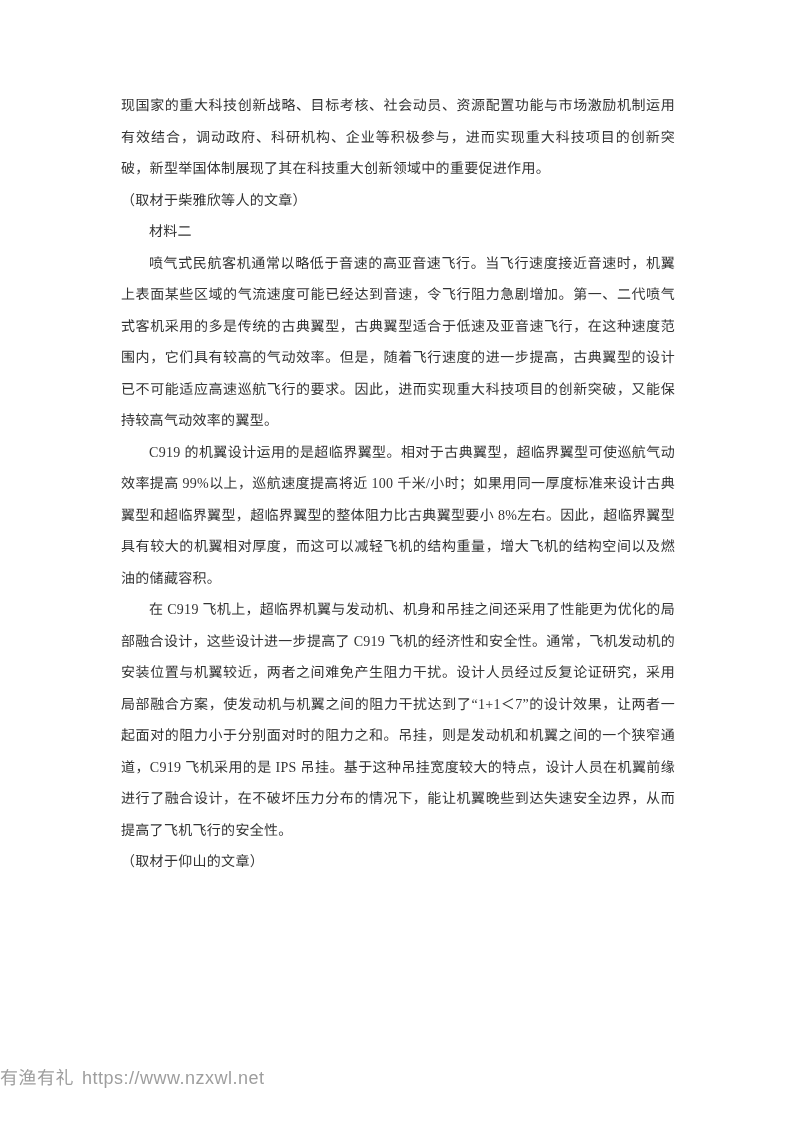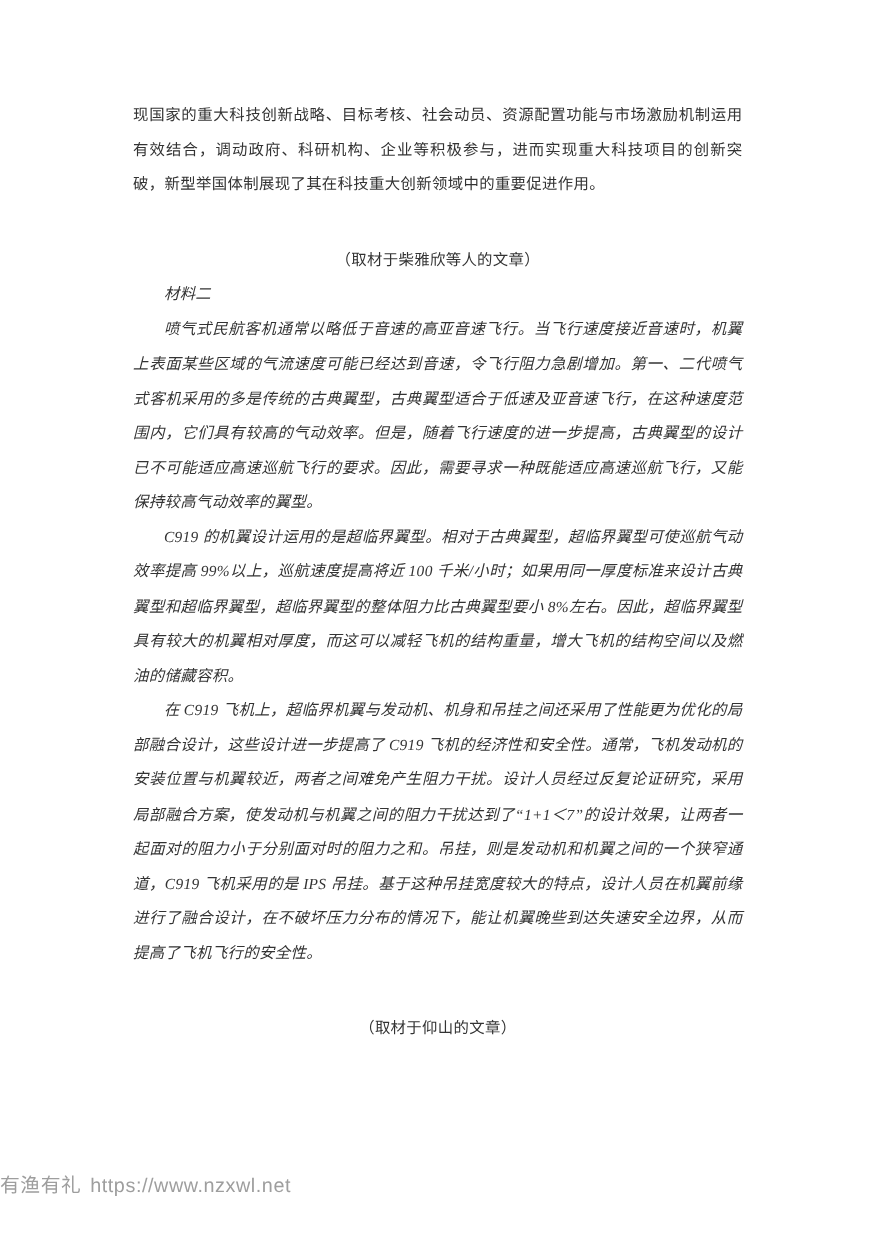--- a/index.html
+++ b/index.html
@@ -35,25 +35,23 @@
     color: var(--text);
     text-align: justify;
     letter-spacing: 0.3px;
   }
   .para {
     margin: 0;
     padding: 0;
   }
   .indent {
     text-indent: 2em;
-    font-style: italic;
   }
   .attribution {
-    text-align: center;
-    margin-top: 37px;
+    text-align: left;
   }
   .footer {
     position: absolute;
     left: 0;
     right: 0;
     top: 1063px;
     text-align: left;
     font-family: "Liberation Sans", "DejaVu Sans", sans-serif;
     font-size: 18px;
     color: var(--watermark);
@@ -68,21 +66,21 @@
 
   <div class="text-block">
 
     <p class="para">现国家的重大科技创新战略、目标考核、社会动员、资源配置功能与市场激励机制运用有效结合，调动政府、科研机构、企业等积极参与，进而实现重大科技项目的创新突破，新型举国体制展现了其在科技重大创新领域中的重要促进作用。</p>
 
     <p class="para attribution">（取材于柴雅欣等人的文章）</p>
 
     <p class="para indent">材料二</p>
 
 
-    <p class="para indent">喷气式民航客机通常以略低于音速的高亚音速飞行。当飞行速度接近音速时，机翼上表面某些区域的气流速度可能已经达到音速，令飞行阻力急剧增加。第一、二代喷气式客机采用的多是传统的古典翼型，古典翼型适合于低速及亚音速飞行，在这种速度范围内，它们具有较高的气动效率。但是，随着飞行速度的进一步提高，古典翼型的设计已不可能适应高速巡航飞行的要求。因此，需要寻求一种既能适应高速巡航飞行，又能保持较高气动效率的翼型。</p>
+    <p class="para indent">喷气式民航客机通常以略低于音速的高亚音速飞行。当飞行速度接近音速时，机翼上表面某些区域的气流速度可能已经达到音速，令飞行阻力急剧增加。第一、二代喷气式客机采用的多是传统的古典翼型，古典翼型适合于低速及亚音速飞行，在这种速度范围内，它们具有较高的气动效率。但是，随着飞行速度的进一步提高，古典翼型的设计已不可能适应高速巡航飞行的要求。因此，进而实现重大科技项目的创新突破，又能保持较高气动效率的翼型。</p>
 
     <p class="para indent">C919 的机翼设计运用的是超临界翼型。相对于古典翼型，超临界翼型可使巡航气动效率提高 99%以上，巡航速度提高将近 100 千米/小时；如果用同一厚度标准来设计古典翼型和超临界翼型，超临界翼型的整体阻力比古典翼型要小 8%左右。因此，超临界翼型具有较大的机翼相对厚度，而这可以减轻飞机的结构重量，增大飞机的结构空间以及燃油的储藏容积。</p>
 
     <p class="para indent">在 C919 飞机上，超临界机翼与发动机、机身和吊挂之间还采用了性能更为优化的局部融合设计，这些设计进一步提高了 C919 飞机的经济性和安全性。通常，飞机发动机的安装位置与机翼较近，两者之间难免产生阻力干扰。设计人员经过反复论证研究，采用局部融合方案，使发动机与机翼之间的阻力干扰达到了“1+1＜7”的设计效果，让两者一起面对的阻力小于分别面对时的阻力之和。吊挂，则是发动机和机翼之间的一个狭窄通道，C919 飞机采用的是 IPS 吊挂。基于这种吊挂宽度较大的特点，设计人员在机翼前缘进行了融合设计，在不破坏压力分布的情况下，能让机翼晚些到达失速安全边界，从而提高了飞机飞行的安全性。</p>
 
     <p class="para attribution">（取材于仰山的文章）</p>
 
   </div>
 
   <div class="footer">

